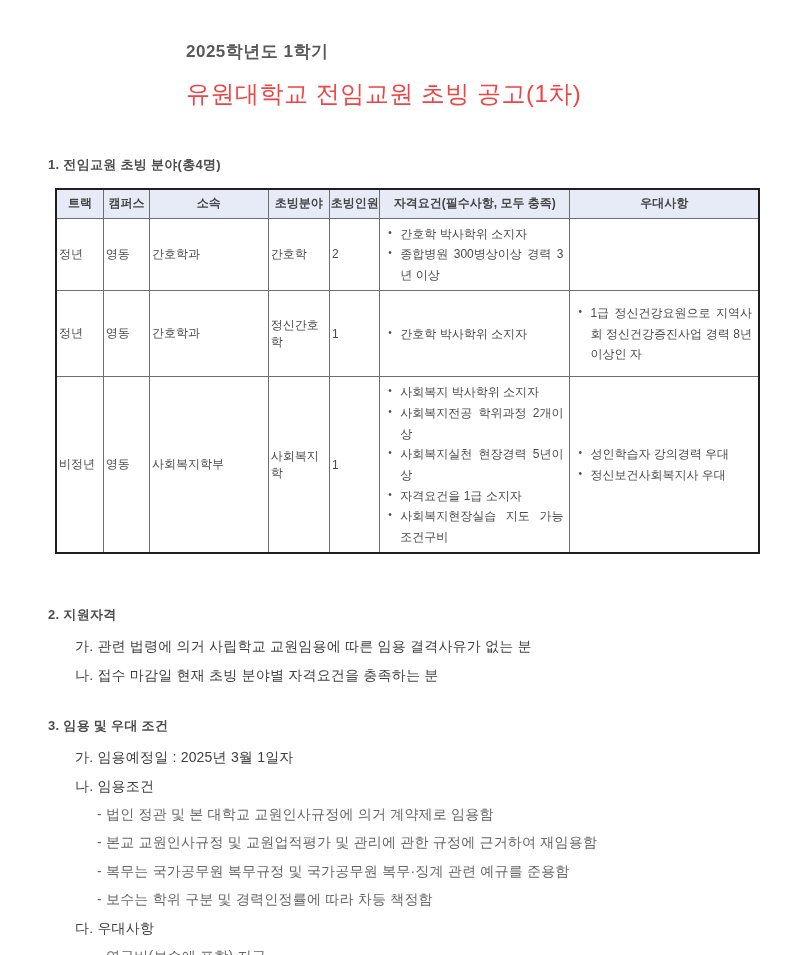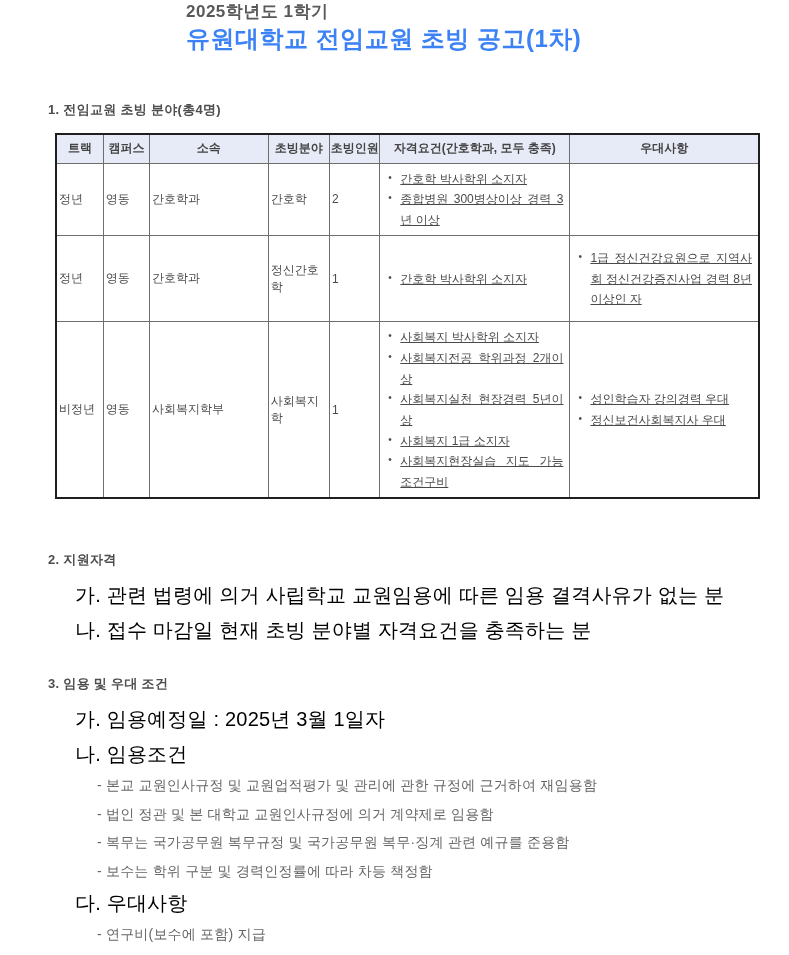--- a/index.html
+++ b/index.html
@@ -4,34 +4,35 @@
 <style>
   * { margin: 0; padding: 0; box-sizing: border-box; }
   html, body { background: #ffffff; }
   body {
     width: 789px;
     height: 955px;
     font-family: "Liberation Sans", "DejaVu Sans", sans-serif;
     color: #595959;
     overflow: hidden;
   }
-  .page { width: 789px; height: 788px; }
+  .page { width: 789px; height: 788px; padding-top: 40px; }
 
   
   .titles { margin-left: 186px; }
   .semester {
     font-size: 17px;
     font-weight: bold;
     color: #595959;
     letter-spacing: 0.5px;
   }
   .main-title {
+    margin-top: 15px;
     font-size: 24px;
-    font-weight: bold;
-    color: #3b82f6;
+    font-weight: normal;
+    color: #ef4444;
     letter-spacing: 0.5px;
   }
 
   
   section { margin-left: 48px; }
   .sec-heading {
     font-size: 13px;
     font-weight: bold;
     color: #4d4d4d;
     letter-spacing: 0.3px;
@@ -58,40 +59,40 @@
     background: #e7ebf7;
     font-weight: bold;
     height: 29px;
     text-align: center;
     color: #444444;
   }
   td.c { text-align: left; padding: 2px; }
   tr.r1 td { height: 70px; }
   tr.r2 td { height: 86px; }
   tr.r3 td { height: 97px; }
-  td.list-cell { padding: 5px 6px; text-decoration: underline; }
+  td.list-cell { padding: 5px 6px; }
   ul.bullets { list-style: none; text-align: justify; }
   ul.bullets li {
     position: relative;
     padding-left: 14px;
     line-height: 1.72;
   }
   ul.bullets li::before {
     content: "\2022";
     position: absolute;
     left: 2px;
     font-size: 10px;
   }
 
   
   .item {
     margin-top: 13px;
     padding-left: 27px;
-    font-size: 20px;
-    color: #000000;
+    font-size: 14px;
+    color: #404040;
     line-height: 1.1;
     letter-spacing: 0.2px;
   }
   .subitem {
     margin-top: 13px;
     padding-left: 49px;
     font-size: 14px;
     color: #666666;
     line-height: 1.1;
     letter-spacing: 0.2px;
@@ -122,21 +123,21 @@
           <col style="width:189px">
           <col style="width:188px">
       </colgroup>
       <thead>
         <tr>
           <th>트랙</th>
           <th>캠퍼스</th>
           <th>소속</th>
           <th>초빙분야</th>
           <th>초빙인원</th>
-          <th>자격요건(간호학과, 모두 충족)</th>
+          <th>자격요건(필수사항, 모두 충족)</th>
           <th>우대사항</th>
         </tr>
       </thead>
       <tbody>
         <tr class="r1">
           <td class="c">정년</td>
           <td class="c">영동</td>
           <td class="c">간호학과</td>
           <td class="c">간호학</td>
           <td class="c">2</td>
@@ -169,21 +170,21 @@
           <td class="c">비정년</td>
           <td class="c">영동</td>
           <td class="c">사회복지학부</td>
           <td class="c">사회복지학</td>
           <td class="c">1</td>
           <td class="list-cell">
             <ul class="bullets">
               <li>사회복지 박사학위 소지자</li>
               <li>사회복지전공 학위과정 2개이상</li>
               <li>사회복지실천 현장경력 5년이상</li>
-              <li>사회복지 1급 소지자</li>
+              <li>자격요건을 1급 소지자</li>
               <li>사회복지현장실습 지도 가능 조건구비</li>
             </ul>
           </td>
           <td class="list-cell">
             <ul class="bullets">
               <li>성인학습자 강의경력 우대</li>
               <li>정신보건사회복지사 우대</li>
             </ul>
           </td>
         </tr>
@@ -194,22 +195,22 @@
   <section id="section-qualifications">
     <h2 class="sec-heading">2. 지원자격</h2>
     <div class="item">가. 관련 법령에 의거 사립학교 교원임용에 따른 임용 결격사유가 없는 분</div>
     <div class="item">나. 접수 마감일 현재 초빙 분야별 자격요건을 충족하는 분</div>
   </section>
 
   <section id="section-employment">
     <h2 class="sec-heading">3. 임용 및 우대 조건</h2>
     <div class="item">가. 임용예정일 : 2025년 3월 1일자</div>
     <div class="item">나. 임용조건</div>
+    <div class="subitem">- 법인 정관 및 본 대학교 교원인사규정에 의거 계약제로 임용함</div>
     <div class="subitem">- 본교 교원인사규정 및 교원업적평가 및 관리에 관한 규정에 근거하여 재임용함</div>
-    <div class="subitem">- 법인 정관 및 본 대학교 교원인사규정에 의거 계약제로 임용함</div>
     <div class="subitem">- 복무는 국가공무원 복무규정 및 국가공무원 복무·징계 관련 예규를 준용함</div>
     <div class="subitem">- 보수는 학위 구분 및 경력인정률에 따라 차등 책정함</div>
     <div class="item">다. 우대사항</div>
     <div class="subitem">- 연구비(보수에 포함) 지급</div>
 
   </section>
 
 </div>
 
 </body></html>

